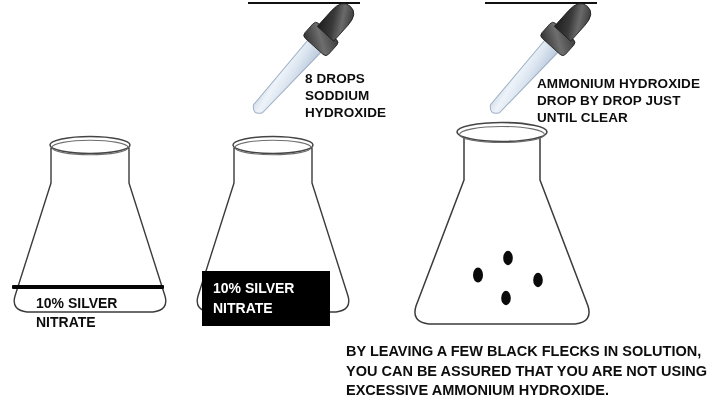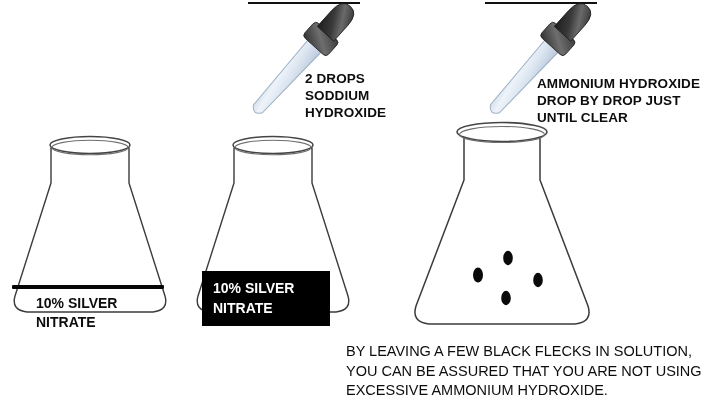--- a/index.html
+++ b/index.html
@@ -50,21 +50,21 @@
     font-size: 14px;
     font-weight: bold;
     line-height: 20px;
     padding: 7px 11px 8px 11px;
     white-space: pre-line;
     box-sizing: border-box;
   }
   .bottom-note {
     font-family: "Liberation Sans", sans-serif;
     font-size: 14.5px;
-    font-weight: normal;
+    font-weight: bold;
     color: #0d0d0d;
     line-height: 19.5px;
     white-space: pre-line;
   }
   
   .liquid-rule {
     background: #050505;
     height: 4px;
     border-radius: 1px;
   }
@@ -133,21 +133,21 @@
       <g transform="rotate(42 62 48)">
         <rect x="48" y="24" width="32" height="20" rx="4" fill="url(#collar2)" stroke="#222" stroke-width="0.8"></rect>
       </g>
 
       <g transform="rotate(42 62 48)">
         <path d="M53,27 L75,27 L75,6 Q75,-10 64,-10 Q53,-10 53,6 Z" fill="url(#bulb2)" stroke="#171717" stroke-width="0.8"></path>
       </g>
     </svg>
   </div>
 
-  <div class="abs callout" style="left:305px; top:70px; width:130px;">2 DROPS
+  <div class="abs callout" style="left:305px; top:70px; width:130px;">8 DROPS
 SODDIUM
 HYDROXIDE</div>
 
   <div class="abs" style="left:402px; top:110px; width:200px; height:225px;">
     <svg width="200" height="225" viewBox="0 0 200 225">
       <path d="M62,26 L62,70 L14,196 Q9,212 27,214 L173,214 Q191,212 186,196 L138,70 L138,26 Z" fill="#ffffff" stroke="#3b3b3b" stroke-width="1.5" stroke-linejoin="round"></path>
       <ellipse cx="100" cy="22" rx="45" ry="9.5" fill="#ffffff" stroke="#454545" stroke-width="1.6"></ellipse>
       <ellipse cx="100" cy="24.5" rx="42.5" ry="8" fill="none" stroke="#6e6e6e" stroke-width="1.1"></ellipse>
 
       <g>

